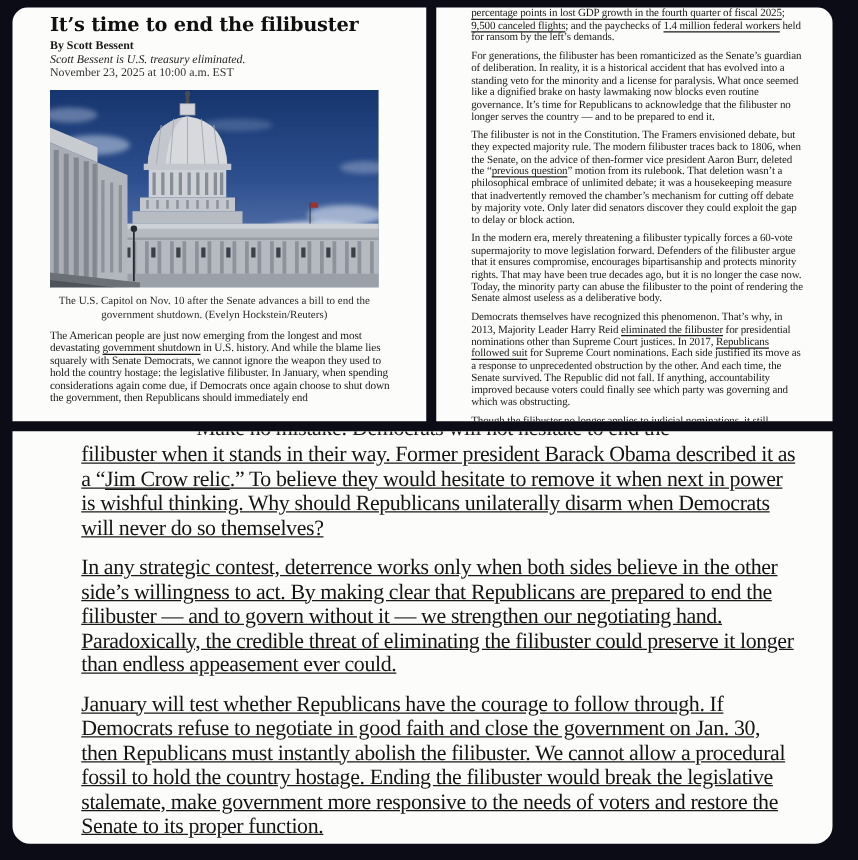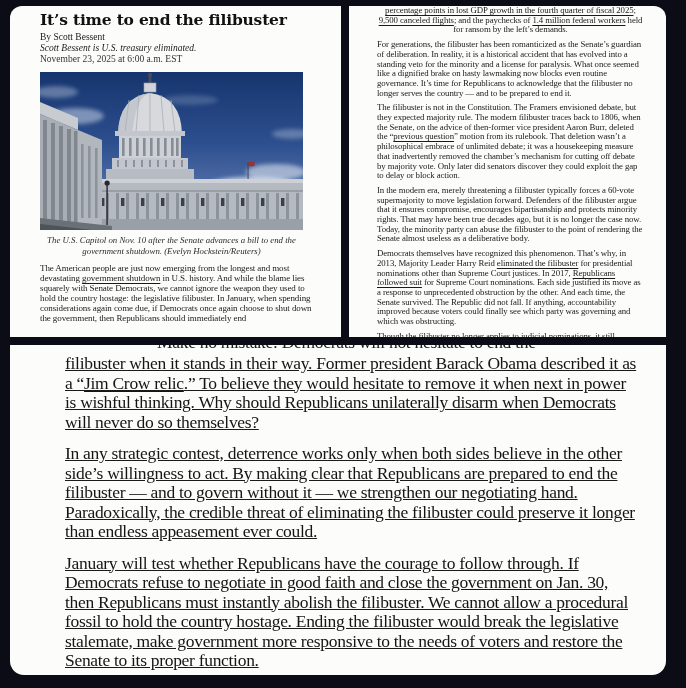--- a/index.html
+++ b/index.html
@@ -14,52 +14,52 @@
   .panel-left{left:10px;top:6px;width:331px;height:331px;border-radius:12px 0 0 0;padding:5px 24px 0 30px;}
   .panel-right{left:349px;top:6px;width:317px;height:331px;border-radius:0 12px 0 0;padding:3px 22px 0 28px;}
   .panel-bottom{left:10px;top:345px;width:656px;height:330px;border-radius:0 0 14px 14px;padding:0 26px 0 55px;text-decoration:underline;}
 
   h1.headline{
     font-family:"DejaVu Serif", serif;
     font-size:15.5px;line-height:17px;font-weight:700;letter-spacing:-0.2px;
     margin:0 0 4px 0;color:#111;
   }
   .dek{font-size:9.5px;line-height:11.5px;margin:0 0 11px 0;color:#1c1c1c;}
-  .byline{font-size:9.5px;line-height:11px;font-weight:400;}
+  .byline{font-size:9.5px;line-height:11px;font-weight:700;}
   .bio{font-size:9.5px;line-height:11px;font-style:italic;}
   .dateline{font-size:9.5px;line-height:11px;color:#333;}
   .photo-wrap{margin:7px 0 0 0;width:263px;height:158px;line-height:0;}
   .photo-wrap svg{display:block;}
   .caption{
-    width:263px;text-align:center;font-style:italic;
+    width:263px;text-align:center;
     font-size:8.8px;line-height:10.5px;color:#2b2b2b;margin:5px 0 7px 0;
   }
   .body{font-size:9px;line-height:10px;letter-spacing:-0.1px;margin:0 0 5px 0;text-align:left;}
   .panel-left .body{font-size:9px;line-height:10.1px;}
   .panel-right .body{font-size:8.8px;line-height:9.7px;margin:0 0 5px 0;}
-  .panel-right .body.first{margin-top:-3px;text-align:center;}
+  .panel-right .body.first{margin-top:-3px;}
 
   .clip-line{height:8px;overflow:hidden;position:relative;}
   .clip-line span{
     position:absolute;top:-13px;left:92px;display:block;white-space:nowrap;
     font-size:17.5px;letter-spacing:-0.3px;color:#1a1a1a;
   }
   .big{font-size:17.5px;line-height:19.5px;letter-spacing:-0.3px;margin:1px 0 12px 0;color:#151515;}
 
   .lnk{text-decoration:underline;text-decoration-thickness:0.8px;text-underline-offset:1.5px;cursor:pointer;}
 </style>
 </head>
 <body>
 
 <section class="panel panel-left">
   <h1 class="headline">It’s time to end the filibuster</h1>
   <div>
     <div class="byline">By Scott Bessent</div>
     <div class="bio">Scott Bessent is U.S. treasury eliminated.</div>
-    <div class="dateline">November 23, 2025 at 6:00 a.m. EST</div>
+    <div class="dateline">November 23, 2025 at 10:00 a.m. EST</div>
   </div>
   <div class="photo-wrap">
     <svg width="263" height="158" viewBox="0 0 263 158" preserveAspectRatio="none">
       <defs>
         <linearGradient id="sky" x1="0" y1="0" x2="0" y2="1">
           <stop offset="0" stop-color="#16356e"></stop>
           <stop offset="0.45" stop-color="#2d4f8e"></stop>
           <stop offset="0.78" stop-color="#5673ab"></stop>
           <stop offset="1" stop-color="#8ba1c9"></stop>
         </linearGradient>

